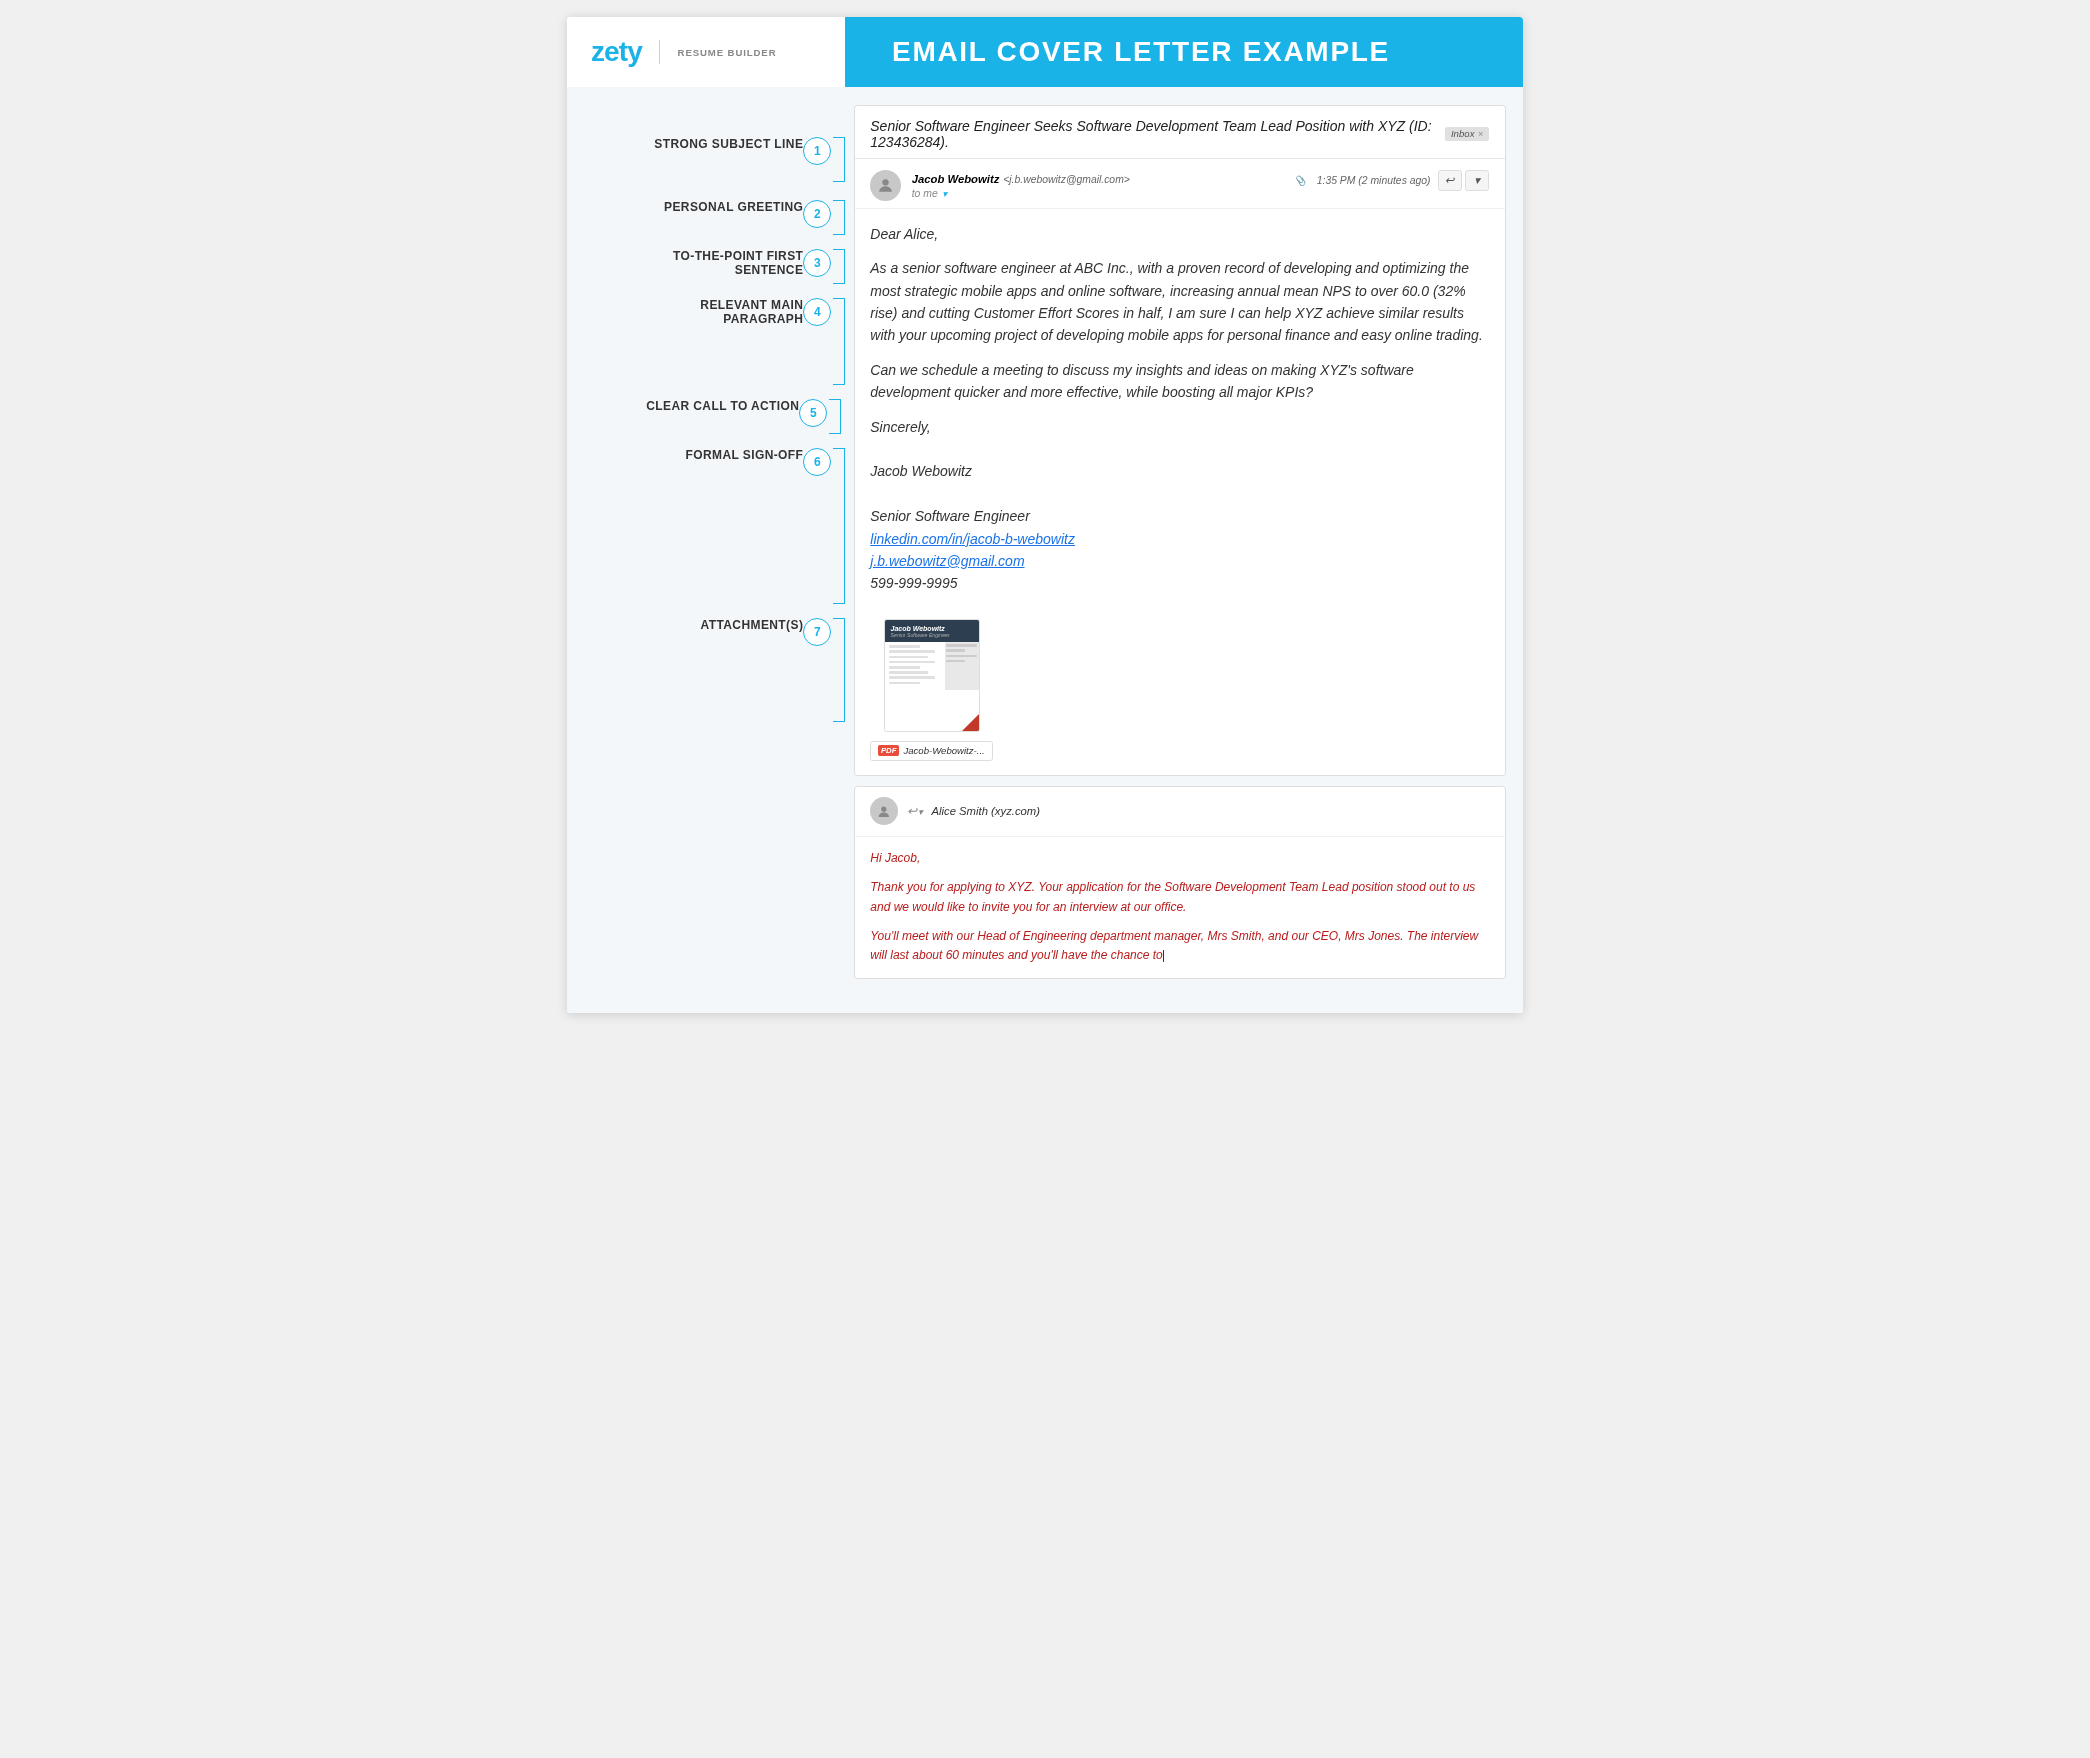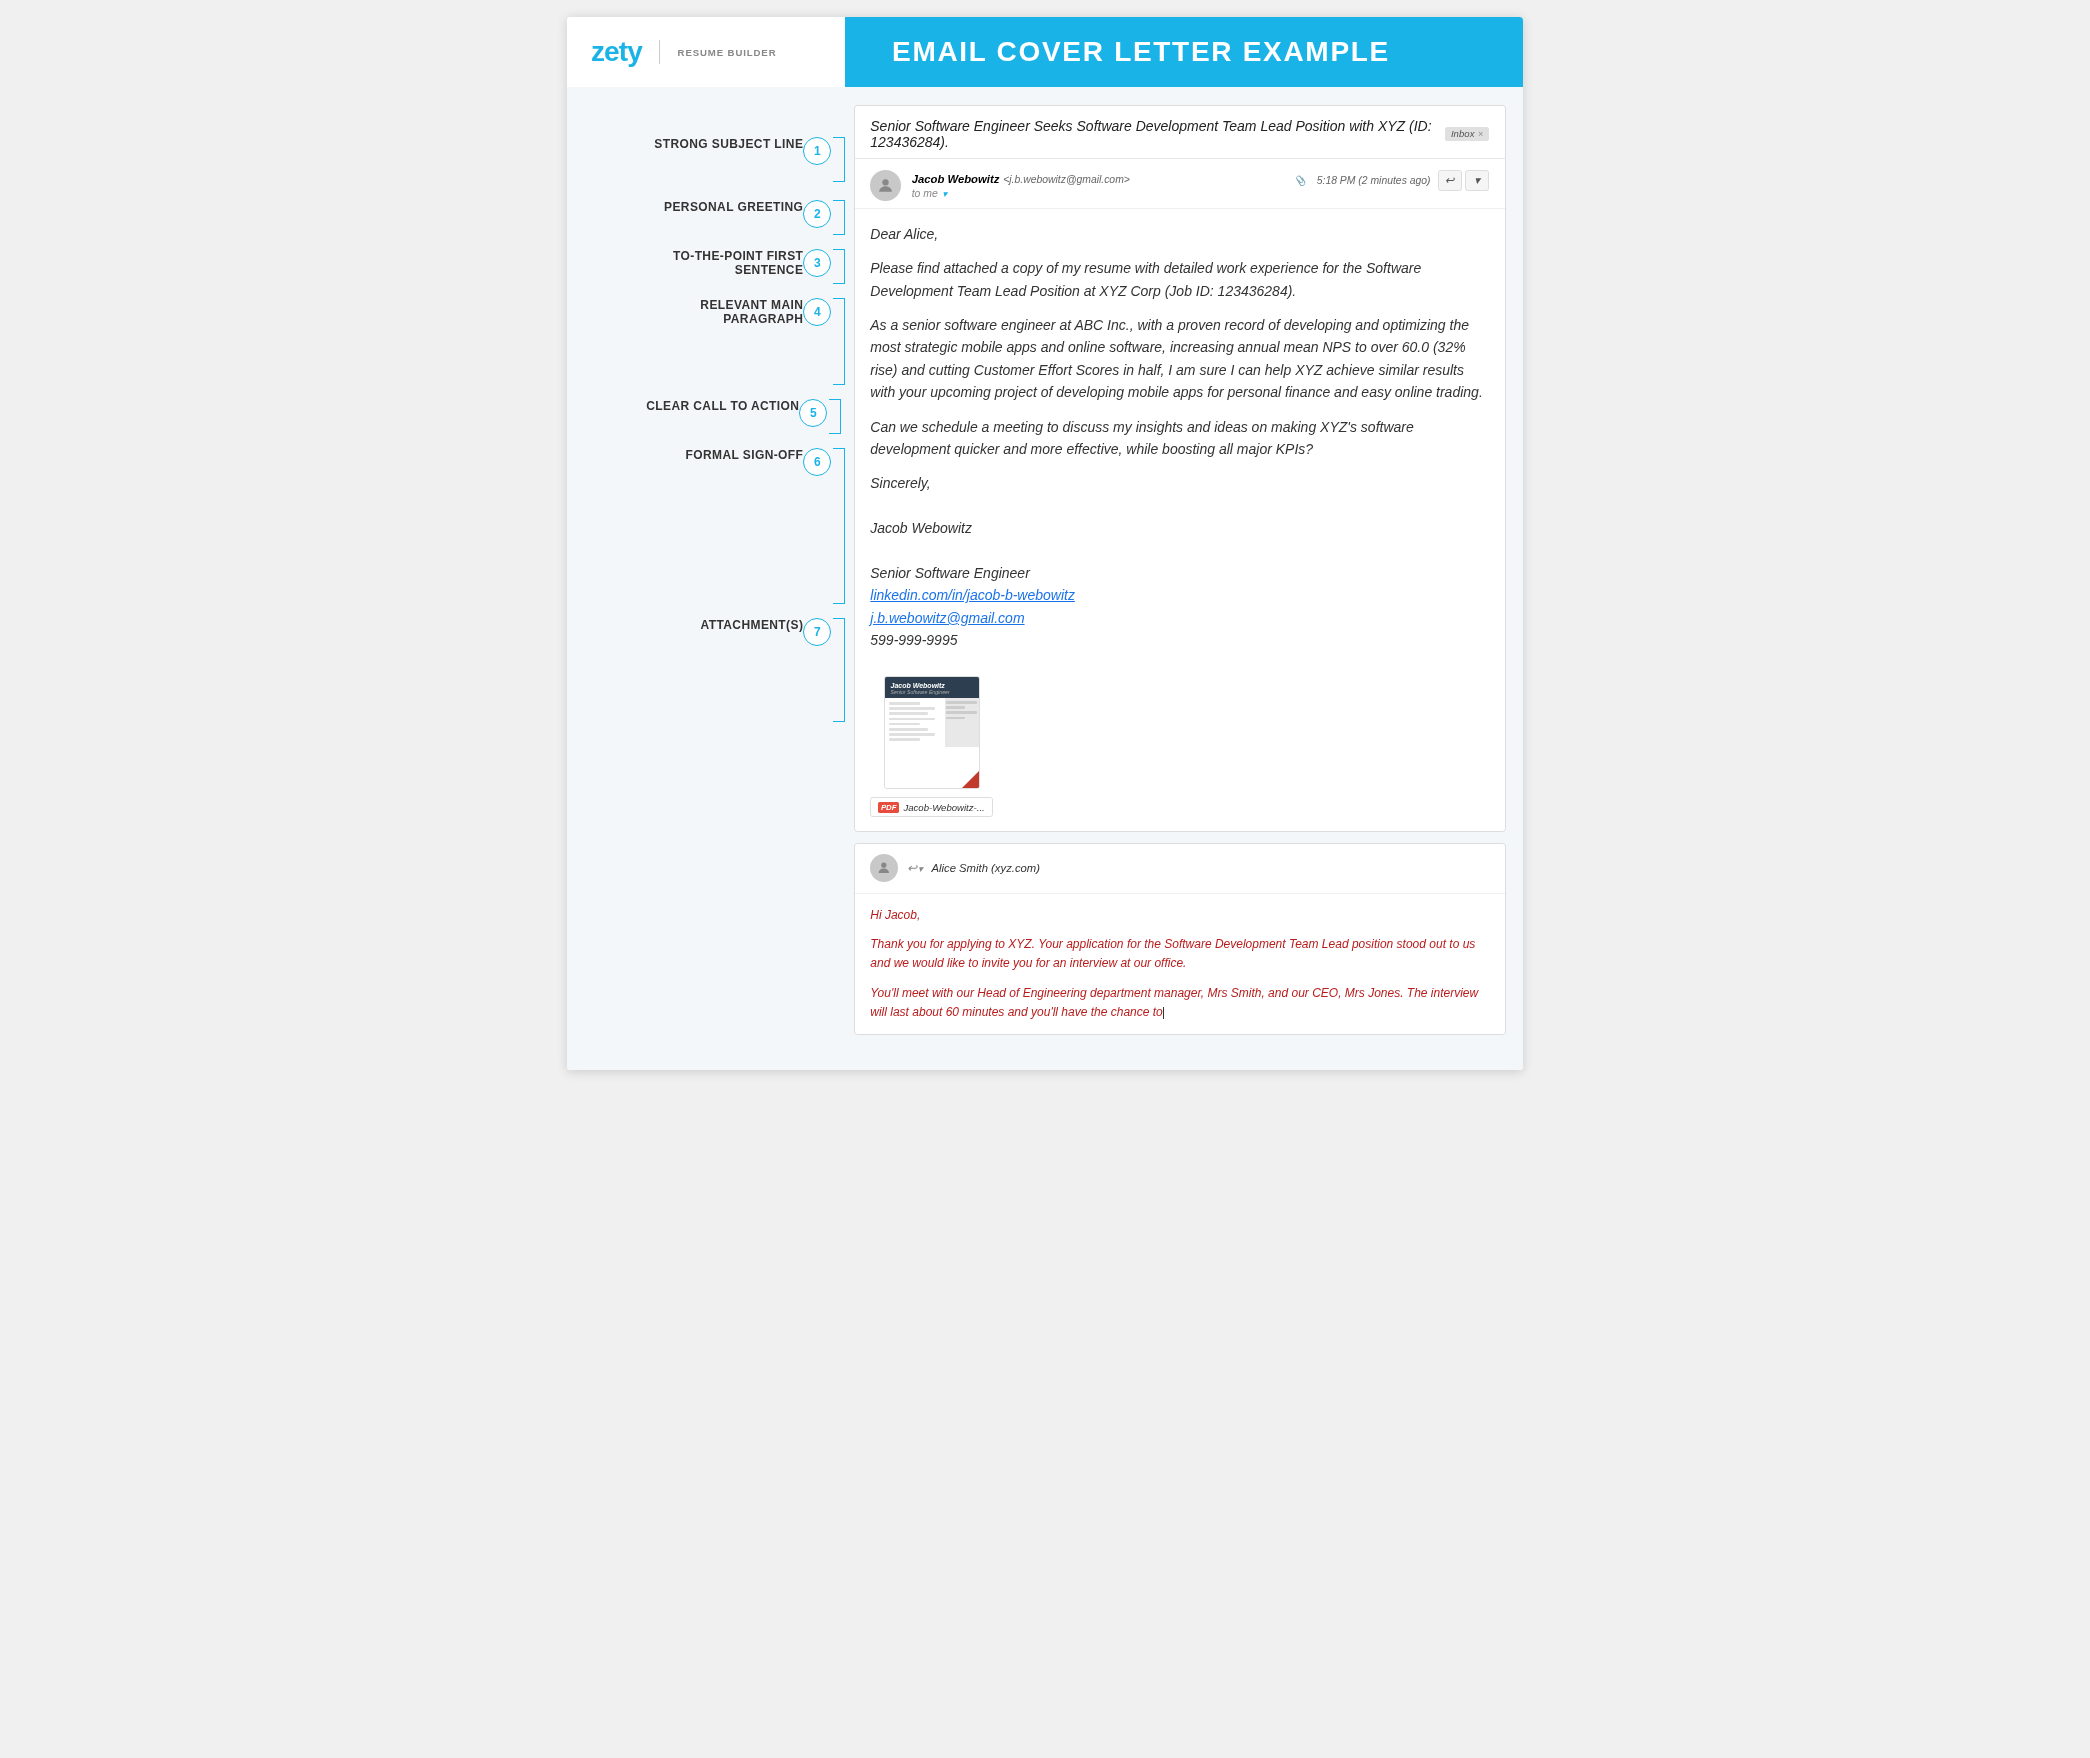--- a/index.html
+++ b/index.html
@@ -451,31 +451,30 @@
               <span style="font-weight:600;font-size:11.3px;">Jacob Webowitz</span>
               <span style="font-size:10.4px;color:#666;font-weight:400;"> &lt;<span>j.b.webowitz@gmail.com</span>&gt;</span>
             </div>
             <div class="email-to-me">
               <span>to me</span>
               <span style="font-size:9.6px;color:#1ab3e8;margin-left:1.7px;">▾</span>
             </div>
           </div>
           <div class="email-time-block">
             <span style="font-size:9.6px;color:#666;margin-right:3.5px;">📎</span>
-            <span class="email-time">5:18 PM (2 minutes ago)</span>
+            <span class="email-time">1:35 PM (2 minutes ago)</span>
             <div class="email-actions">
               <div class="email-action-btn">↩</div>
               <div class="email-action-btn">▾</div>
             </div>
           </div>
         </div>
 
         <div class="email-body">
           <p>Dear Alice,</p>
-          <p>Please find attached a copy of my resume with detailed work experience for the Software Development Team Lead Position at XYZ Corp (Job ID: 123436284).</p>
           <p>As a senior software engineer at ABC Inc., with a proven record of developing and optimizing the most strategic mobile apps and online software, increasing annual mean NPS to over 60.0 (32% rise) and cutting Customer Effort Scores in half, I am sure I can help XYZ achieve similar results with your upcoming project of developing mobile apps for personal finance and easy online trading.</p>
           <p>Can we schedule a meeting to discuss my insights and ideas on making XYZ's software development quicker and more effective, while boosting all major KPIs?</p>
           <p>
             <span>Sincerely,</span><br>
             <br>
             <span>Jacob Webowitz</span><br>
             <br>
             <span>Senior Software Engineer</span><br>
             <a class="email-link" href="#">linkedin.com/in/jacob-b-webowitz</a><br>
             <a class="email-link" href="#">j.b.webowitz@gmail.com</a><br>

